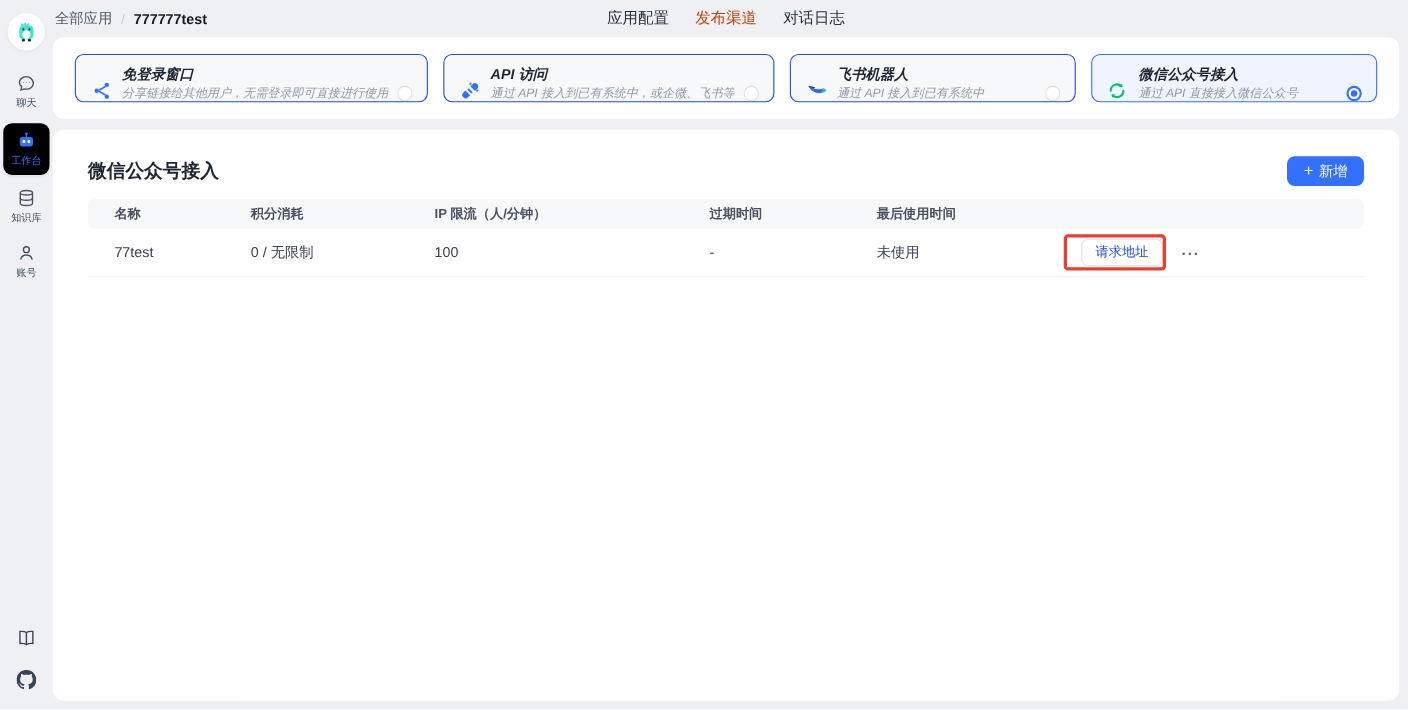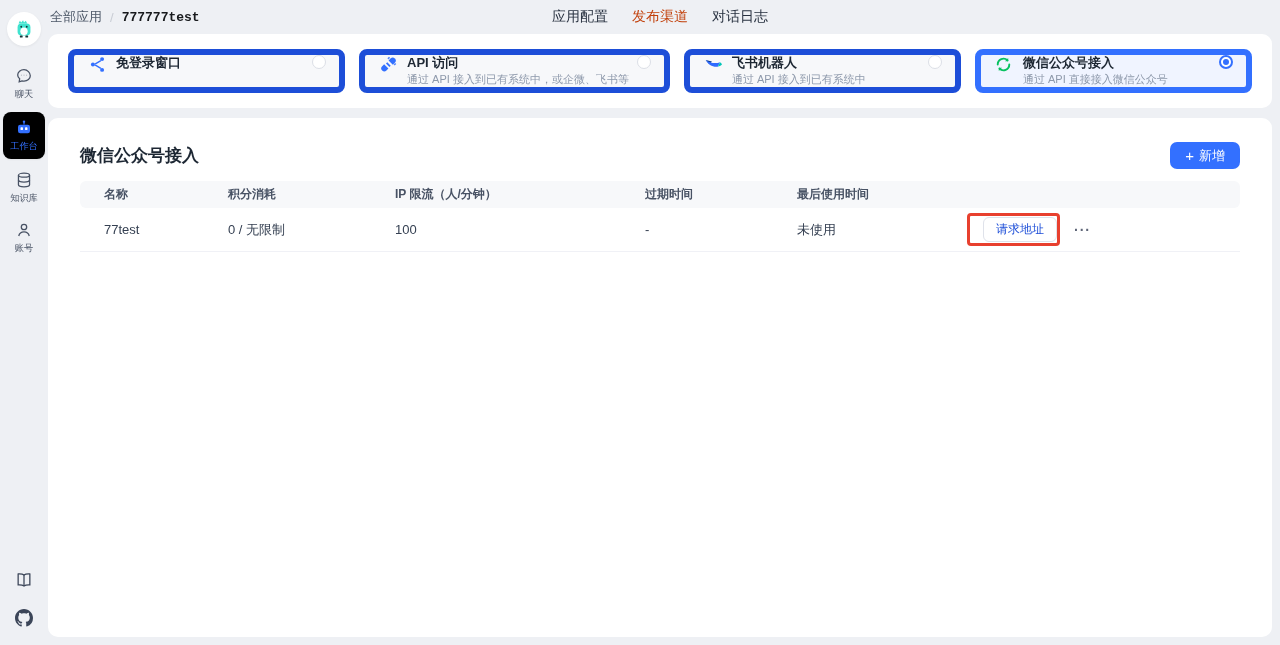--- a/index.html
+++ b/index.html
@@ -22,29 +22,29 @@
   .nav-item.active .nav-label { color:#3370ff; }
   .side-spacer { flex:1; }
   .side-bottom { display:flex; flex-direction:column; align-items:center; gap:20px; margin-bottom:18px; }
   .side-bottom .bicon { cursor:pointer; display:flex; }
   
   .main { margin-left:48px; padding-right:8px; }
   .topbar { height:34px; display:flex; align-items:center; position:relative; }
   .breadcrumb { display:flex; align-items:center; gap:8px; font-size:13px; padding-left:2px; }
   .bc-root { color:#4e5969; cursor:pointer; }
   .bc-sep { color:#c9cdd4; }
-  .bc-current { color:#17191c; font-weight:700;font-family:Liberation Mono, monospace; }
+  .bc-current { color:#17191c; font-weight:700; }
   .tabs { position:absolute; left:50%; transform:translateX(-50%);
     display:flex; gap:24px; font-size:14px; font-weight:500; }
   .tab { color:#27303f; cursor:pointer; }
   .tab.active { color:#c2410c; }
   .panel { background:#fff; border-radius:10px; }
   .cards-panel { height:74px; display:flex; align-items:center; gap:14px; padding:0 20px; }
-  .channel-card { flex:1; height:44px; display:flex; align-items:flex-start; padding:0 13px;
-    border-radius:8px; background:#f7f8fa; border:6px solid #1d4ed8; cursor:pointer; }
+  .channel-card { flex:1; height:44px; display:flex; align-items:flex-end; padding:0 13px;
+    border-radius:8px; background:#f7f8fa; border:1px solid #1d4ed8; cursor:pointer;font-style:italic; }
   .channel-card.selected { background:#f0f4ff; border-color:#3370ff; }
   .card-icon { width:20px; display:flex; justify-content:center; flex:none; }
   .card-text { margin-left:9px; flex:1; min-width:0; }
   .card-title { font-size:13px; font-weight:700; color:#1d2733; line-height:15px; white-space:nowrap; }
   .card-desc { font-size:11px; color:#8e99ab; margin-top:2px; white-space:nowrap;
     overflow:hidden; text-overflow:ellipsis; }
   .radio { width:14px; height:14px; border-radius:50%; border:1.5px solid #dcdfe6;
     background:#fff; flex:none; margin-left:8px; display:flex; align-items:center; justify-content:center; }
   .radio.checked { border:2px solid #3370ff; }
   .radio .dot { display:none; }
@@ -169,20 +169,21 @@
       <span class="card-icon">
         <svg width="19" height="19" viewBox="0 0 24 24" fill="#3370ff">
           <circle cx="17.8" cy="5.2" r="2.5"></circle>
             <circle cx="6.2" cy="12" r="2.5"></circle>
             <circle cx="17.8" cy="18.8" r="2.5"></circle>
           <path d="M7.8 10.9l8-4.6.9 1.6-8 4.6zM7.8 13.1l8 4.6.9-1.6-8-4.6z"></path>
         </svg>
       </span>
       <span class="card-text">
         <span class="card-title" style="display:block">免登录窗口</span>
+        <span class="card-desc" style="display:block">分享链接给其他用户，无需登录即可直接进行使用</span>
       </span>
       <span class="radio"></span>
     </div>
     <div class="channel-card">
       <span class="card-icon">
         <svg width="19" height="19" viewBox="0 0 24 24" fill="#3370ff">
           <path d="M14.6 4.4a3.8 3.8 0 0 1 5.4 5.4l-2.5 2.5-5.4-5.4z"></path>
           <path d="M9.4 19.6a3.8 3.8 0 0 1-5.4-5.4l2.5-2.5 5.4 5.4z"></path>
           <path d="M10.4 9.2l4.4 4.4-1.6 1.6-4.4-4.4z"></path>
           <path d="M12.6 2.2l1.4 1.4-2 2-1.4-1.4zM20.4 10l1.4 1.4-2 2-1.4-1.4z" opacity=".85"></path>

